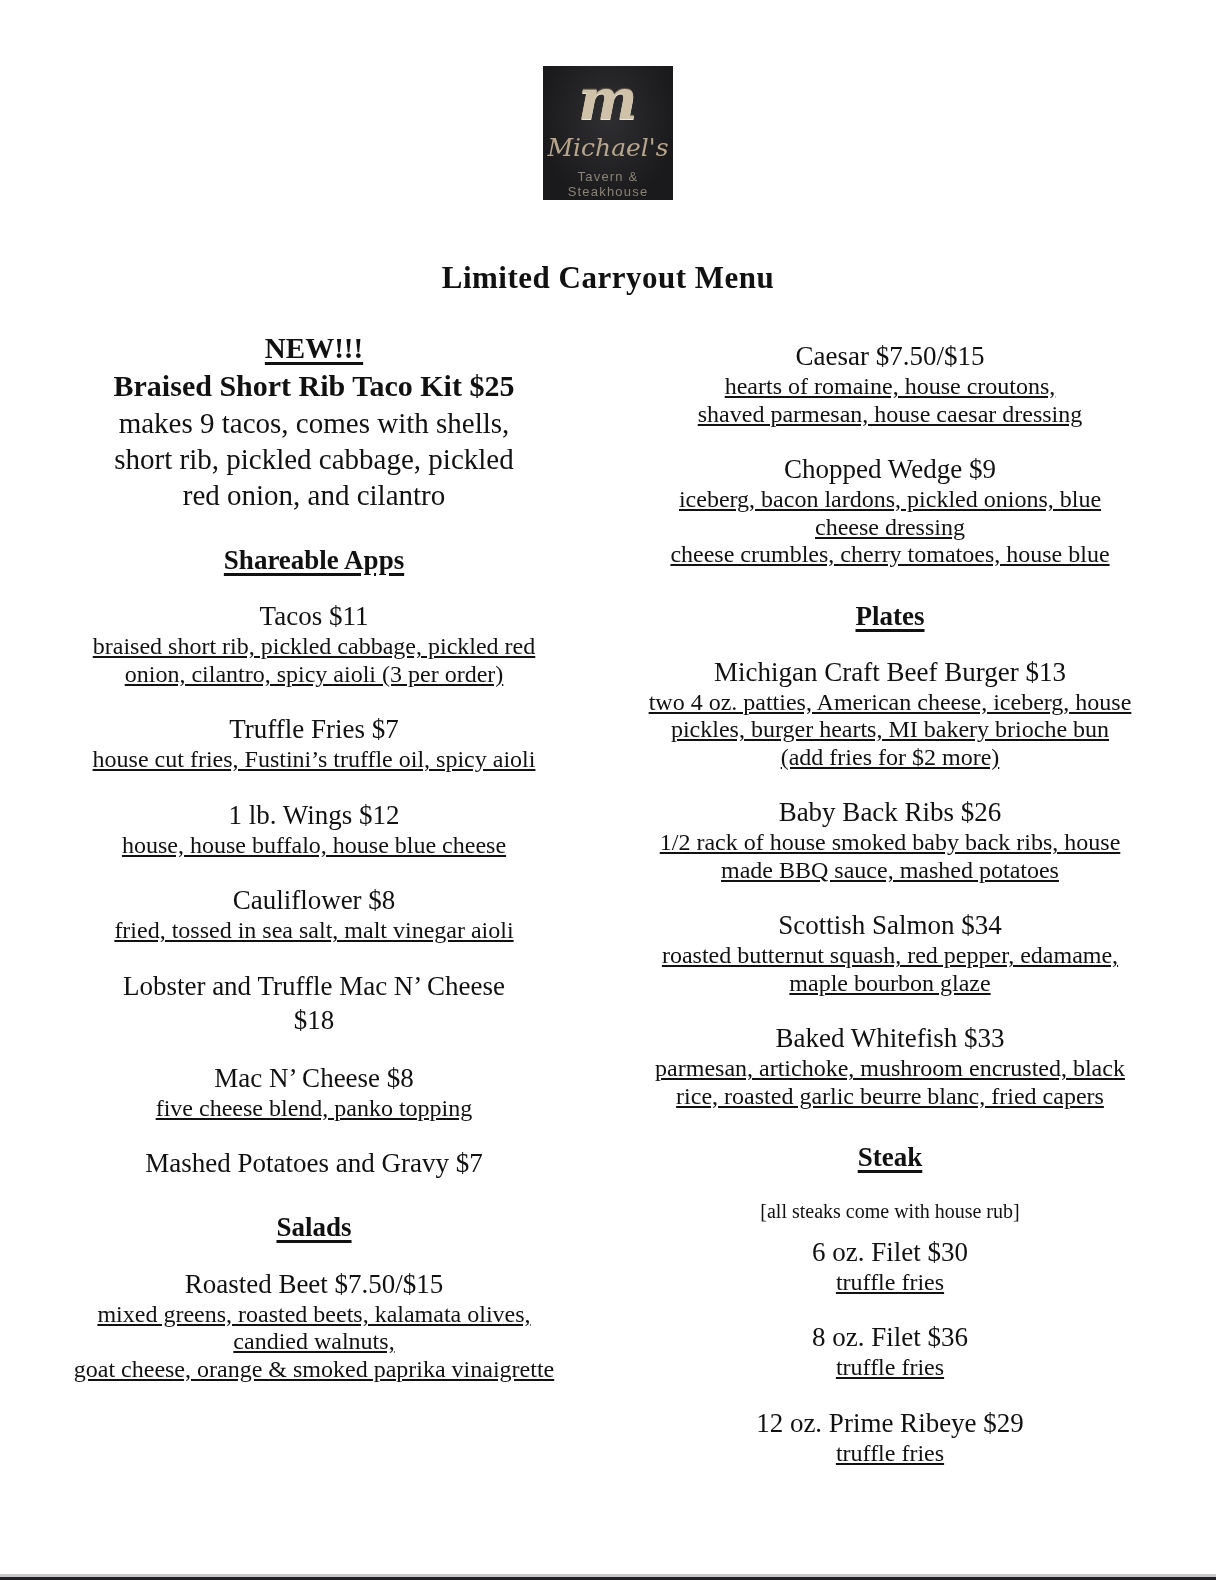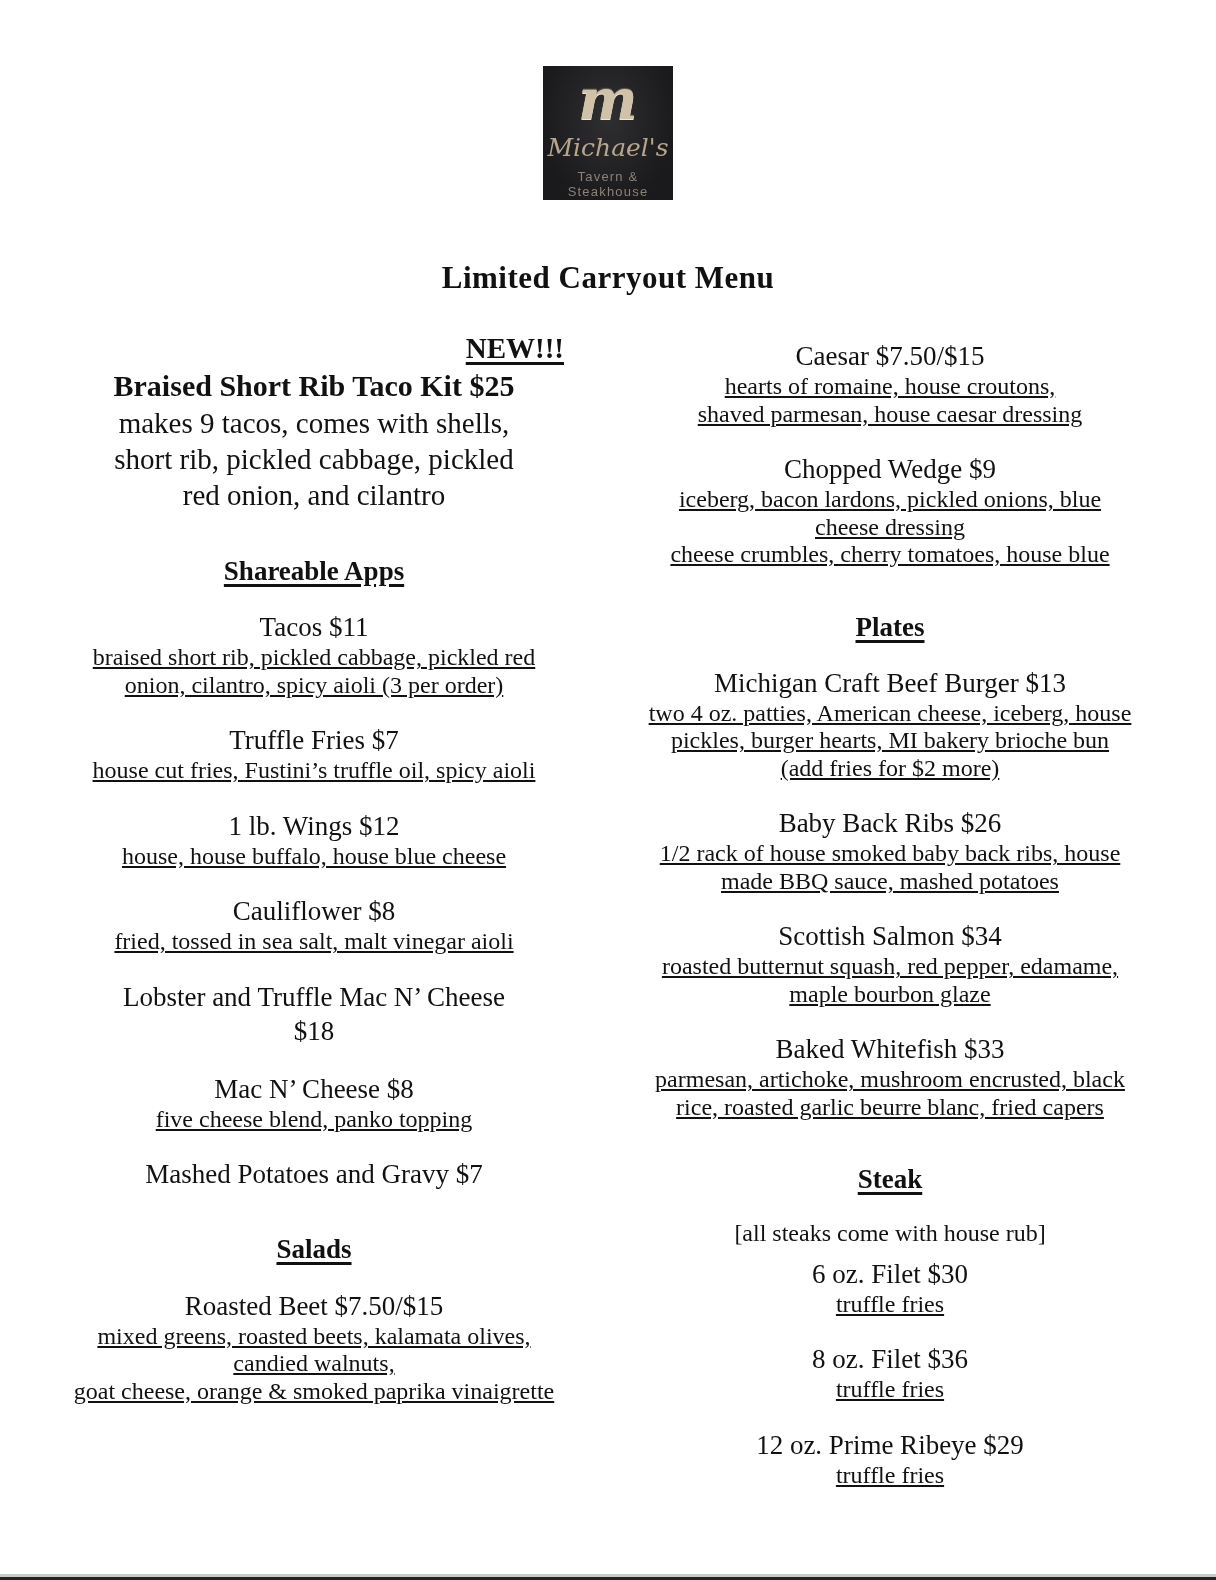--- a/index.html
+++ b/index.html
@@ -58,35 +58,34 @@
   .col-left  { width: 500px; margin-left: 64px; }
   .col-right { width: 508px; margin-left: 72px; }
 
   
   .promo-badge {
     font-size: 29px; font-weight: bold;
     text-decoration: underline;
     text-decoration-thickness: 2.5px;
     text-underline-offset: 4px;
     line-height: 37px;
-    text-align: right;
   }
   .promo-name { font-size: 30px; font-weight: bold; line-height: 38px; text-align: center; }
   .promo-desc-line { font-size: 29px; line-height: 36px; font-family: Liberation Serif, serif; }
 
   
   .section-heading {
     font-size: 27px; font-weight: bold;
     text-decoration: underline;
     text-decoration-thickness: 2.5px;
     text-underline-offset: 4px;
     line-height: 34px;
-    margin-top: 41px;
-  }
-  .section-note { font-size: 24px; line-height: 29px; white-space: nowrap; }
+    margin-top: 30px;
+  }
+  .section-note { font-size: 20px; line-height: 29px; white-space: nowrap; }
   .menu-item { margin-top: 9px; margin-bottom: 24px; }
   .menu-section > .menu-item:last-child { margin-bottom: 0; }
   .item-name { font-size: 27px; line-height: 34px; white-space: nowrap; }
   .item-desc { font-size: 24px; line-height: 27.5px; white-space: nowrap; text-decoration: underline; }
 
   
   .bottom-edge {
     position: absolute; left: 0; right: 0; bottom: 0;
     height: 6px; background: #232327;
     border-top: 3px solid #c9c9c9;

